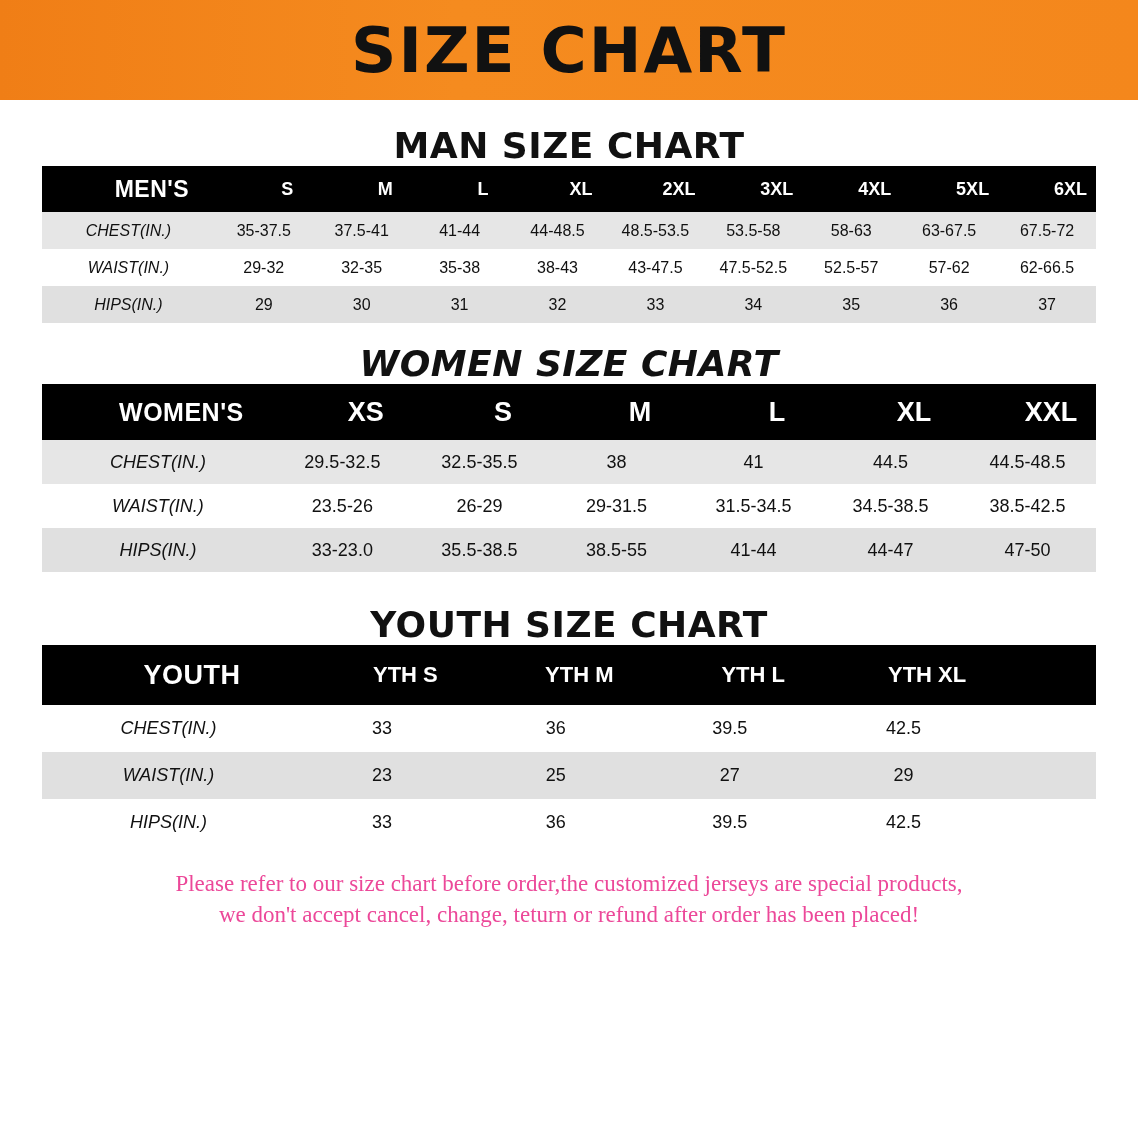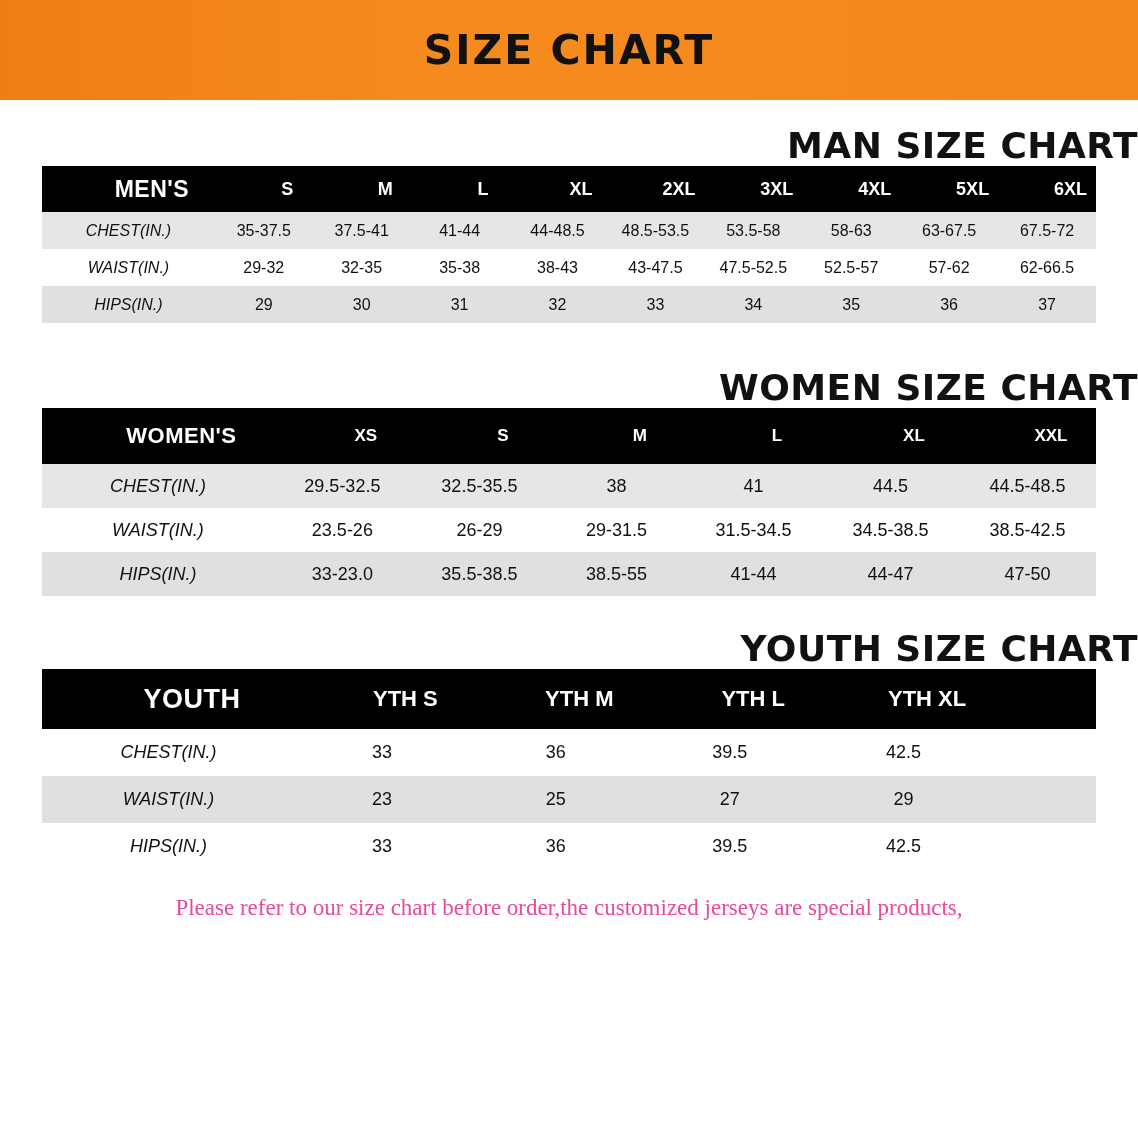--- a/index.html
+++ b/index.html
@@ -19,38 +19,38 @@
   .banner {
     height: 100px;
     background: linear-gradient(90deg, #f07e16 0%, #f58b1f 40%, #f4871c 100%);
     display: flex;
     align-items: center;
     justify-content: center;
   }
   .banner-title {
     font-family: "DejaVu Sans", sans-serif;
     font-weight: 700;
-    font-size: 41px;
+    font-size: 63px;
     letter-spacing: 2px;
     color: #111111;
     line-height: 1;
     text-align: center;
   }
 
   
   .section-title {
-    text-align: right;
+    text-align: center;
     font-family: "DejaVu Sans", sans-serif;
     font-weight: 700;
     font-size: 36px;
     color: #111111;
     letter-spacing: 0.5px;
   }
   .mst { margin-top: 25px; }
-  .wst { margin-top: 44px; }
+  .wst { margin-top: 20px; font-style: italic; }
   .yst { margin-top: 32px; }
 
   
   .chart-wrap {
     padding: 0 42px;
     box-sizing: border-box;
   }
   table.chart {
     width: 100%;
     border-collapse: collapse;
@@ -84,22 +84,22 @@
   .band-b { background: #ffffff; }
   .band-c { background: #e0e0e0; }
 
   
   #men-table thead th { height: 44px; font-size: 18px; }
   #men-table thead th.hdr-label { font-size: 23px; letter-spacing: 0.5px; }
   #men-table td { height: 35px; font-size: 16px; }
   #men-table td.rowhead { font-size: 16px; }
 
   
-  #women-table thead th { height: 54px; font-size: 17px; }
-  #women-table thead th.hdr-label { font-size: 22px; letter-spacing: 0.5px; }
+  #women-table thead th { height: 54px; font-size: 27px; }
+  #women-table thead th.hdr-label { font-size: 25px; letter-spacing: 0.5px; }
   #women-table td { height: 42px; font-size: 18px; }
 
   
   #youth-table thead th { height: 58px; font-size: 22px; }
   #youth-table thead th.hdr-label { font-size: 27px; letter-spacing: 0.5px; margin-top: 43px; }
   #youth-table td { height: 45px; font-size: 18px; }
 
   
   .note {
     margin: 22px 40px 0 40px;
@@ -272,13 +272,14 @@
         <td>39.5</td>
         <td>42.5</td>
         <td></td>
       </tr>
     </tbody>
   </table>
 </div>
 
 <div class="note">
   <div>Please refer to our size chart before order,the customized jerseys are special products,</div>
+  <div>we don't accept cancel, change, teturn or refund after order has been placed!</div>
 </div>
 
 </body></html>

